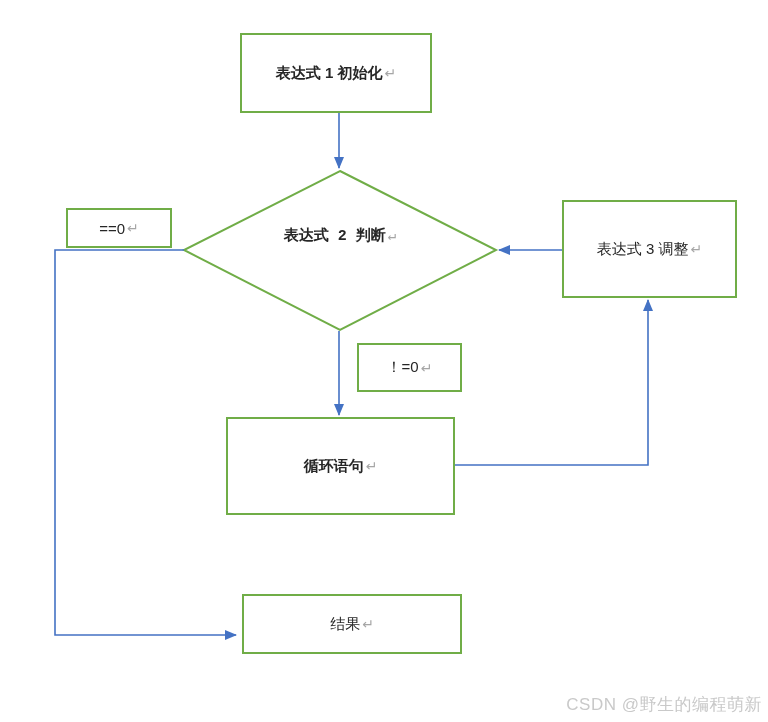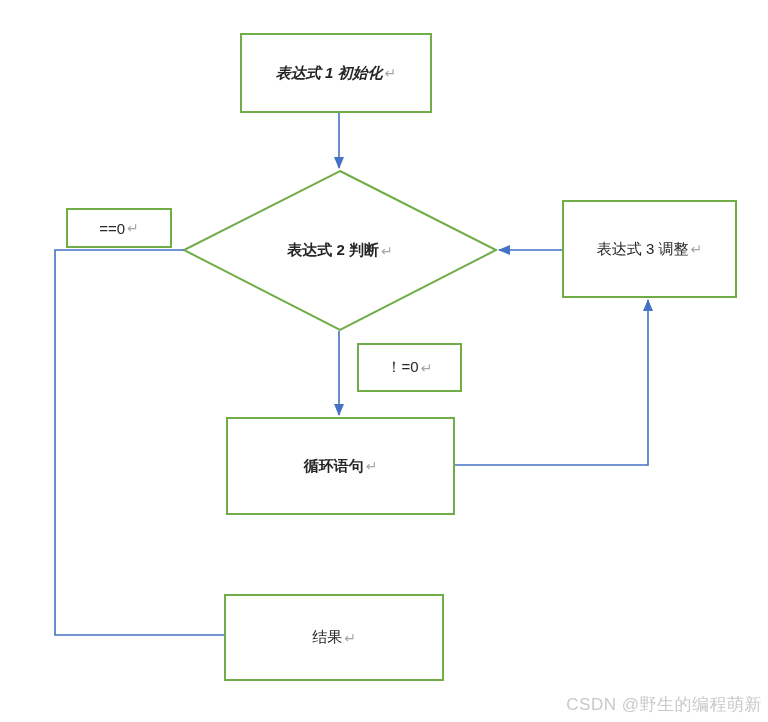--- a/index.html
+++ b/index.html
@@ -68,26 +68,26 @@
 
     <polyline points="339,331 339,415" style="fill:none;stroke:var(--connector);stroke-width:1.6;" marker-end="url(#arrowhead)"></polyline>
 
     <polyline points="455,465 648,465 648,300" style="fill:none;stroke:var(--connector);stroke-width:1.6;" marker-end="url(#arrowhead)"></polyline>
 
     <polyline points="562,250 499,250" style="fill:none;stroke:var(--connector);stroke-width:1.6;" marker-end="url(#arrowhead)"></polyline>
 
     <polyline points="184,250 55,250 55,635 236,635" style="fill:none;stroke:var(--connector);stroke-width:1.6;" marker-end="url(#arrowhead)"></polyline>
   </svg>
 
-  <div class="node bold" style="left:240px;top:33px;width:192px;height:80px;font-style:italic;">
+  <div class="node bold" style="left:240px;top:33px;width:192px;height:80px;">
     <span>表达式 1 初始化</span>
       <span class="return-mark">↵</span>
   </div>
 
-  <div class="node bold borderless" style="left:184px;top:171px;width:312px;height:159px;">
+  <div class="node bold borderless" style="left:184px;top:156px;width:312px;height:159px;font-family:Liberation Mono, monospace;">
     <span>表达式 2 判断</span>
       <span class="return-mark">↵</span>
   </div>
 
   <div class="node" style="left:562px;top:200px;width:175px;height:98px;">
     <span>表达式 3 调整</span>
       <span class="return-mark">↵</span>
   </div>
 
   <div class="node" style="left:66px;top:208px;width:106px;height:40px;">
@@ -98,20 +98,20 @@
   <div class="node" style="left:357px;top:343px;width:105px;height:49px;">
     <span>！=0</span>
       <span class="return-mark">↵</span>
   </div>
 
   <div class="node bold" style="left:226px;top:417px;width:229px;height:98px;text-align:right;">
     <span>循环语句</span>
       <span class="return-mark">↵</span>
   </div>
 
-  <div class="node" style="left:224px;top:594px;width:220px;height:87px;">
+  <div class="node" style="left:242px;top:594px;width:220px;height:60px;">
     <span>结果</span>
       <span class="return-mark">↵</span>
   </div>
 
   <div class="watermark">CSDN @野生的编程萌新</div>
 
 </div>
 
 </body></html>

